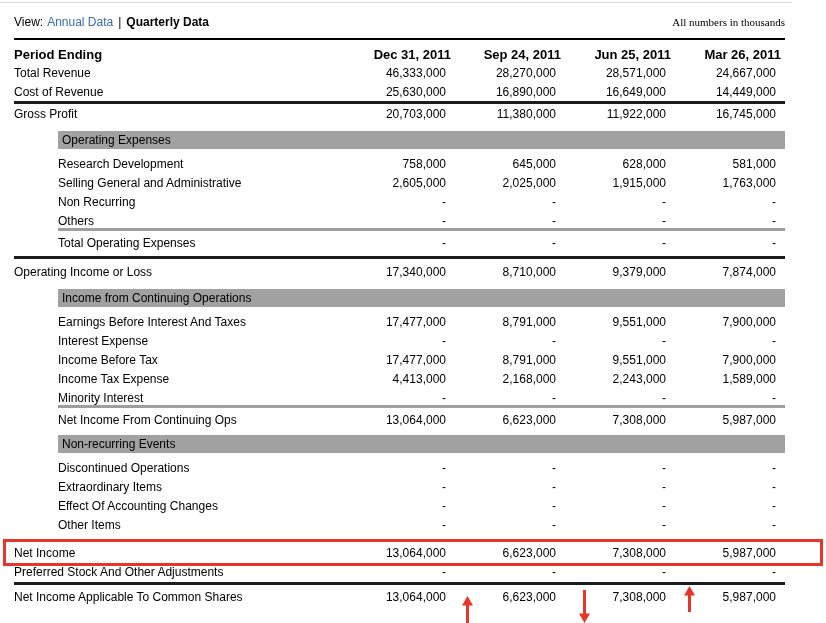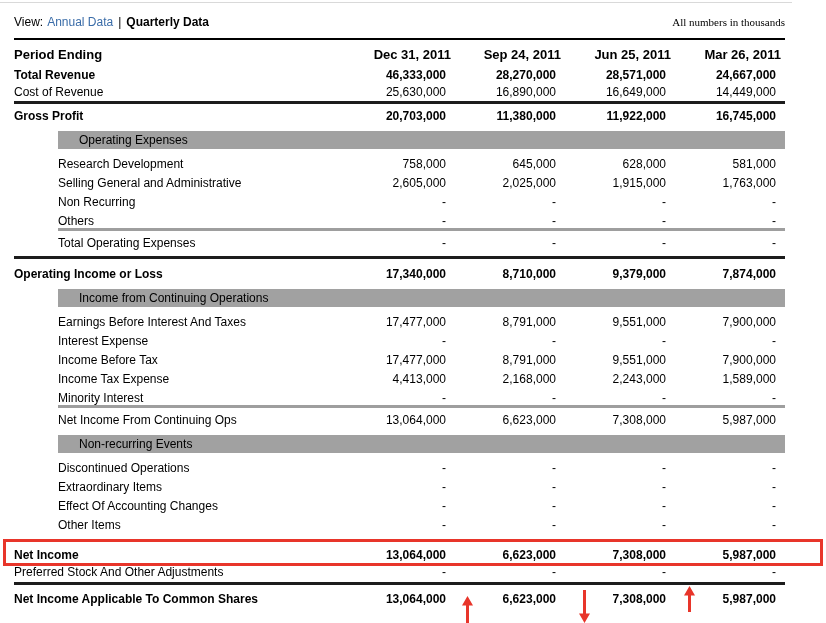--- a/index.html
+++ b/index.html
@@ -24,26 +24,26 @@
 
   .statement { margin:9px 0 0 14px; width:771px; border-top:2px solid #000; }
 
   .header-row { display:flex; align-items:center; padding:5px 4px 0 0; height:23px; font-size:13px; font-weight:bold; }
   .header-row .lbl { flex:1; }
   .header-row .val { width:110px; text-align:right; white-space:nowrap; }
 
   .row { display:flex; align-items:center; height:19px; padding-right:9px; }
   .row .lbl { flex:1; white-space:nowrap; overflow:hidden; }
   .row .val { width:110px; text-align:right; white-space:nowrap; }
-  .row.bold { font-weight:bold;align-items:flex-end; }
+  .row.bold { font-weight:normal; }
   .row.indent { padding-left:44px;align-items:flex-end; }
 
   .band {
     margin:8px 0 3px 44px; height:18px; line-height:18px;
-    background:var(--band); color:#000; padding-left:21px;
+    background:var(--band); color:#000; padding-left:4px;
   }
 
   .dv { height:3px; }
   .dv.black { background:#1c1c1c; }
   .dv.black.spaced { margin:6px 0 3px 0; }
   .dv.black.final { margin:1px 0 2px 0; }
   .dv.gray { background:#9e9e9e; margin-left:44px; }
 
   .row.highlight { position:relative; margin-top:11px; }
   .red-box {

